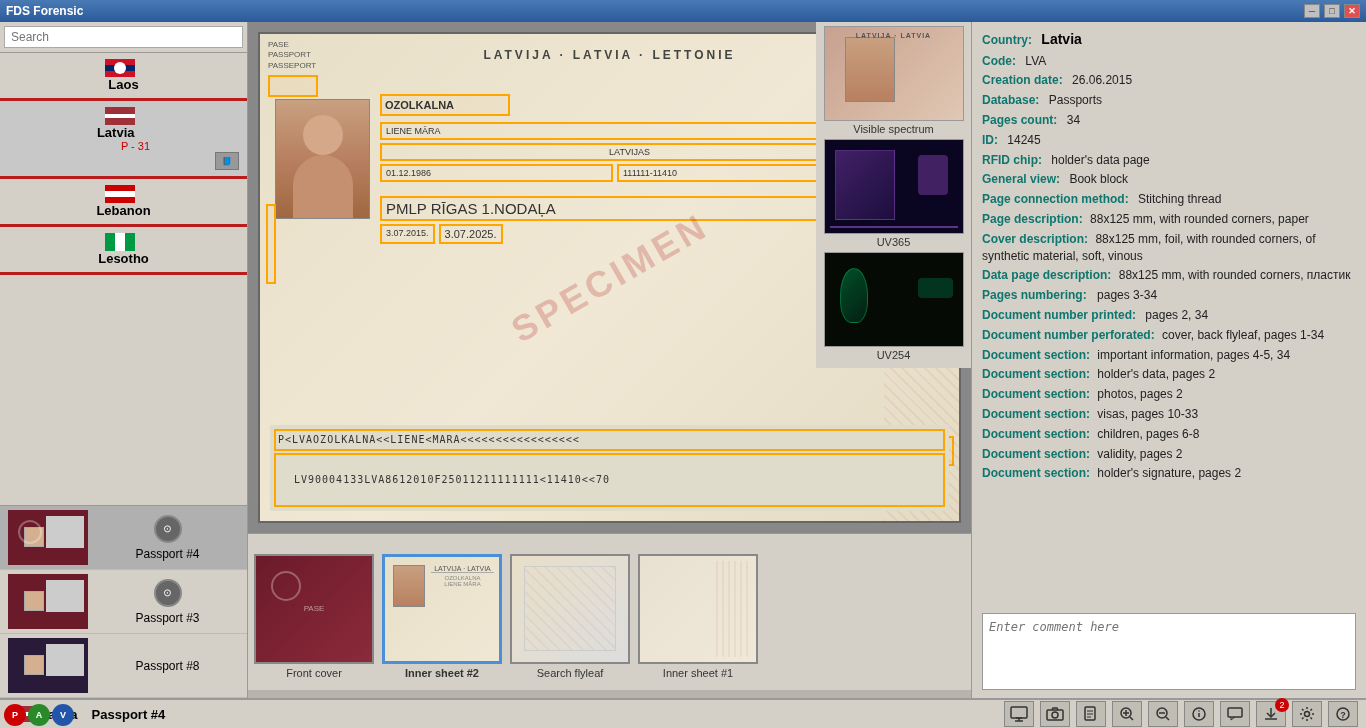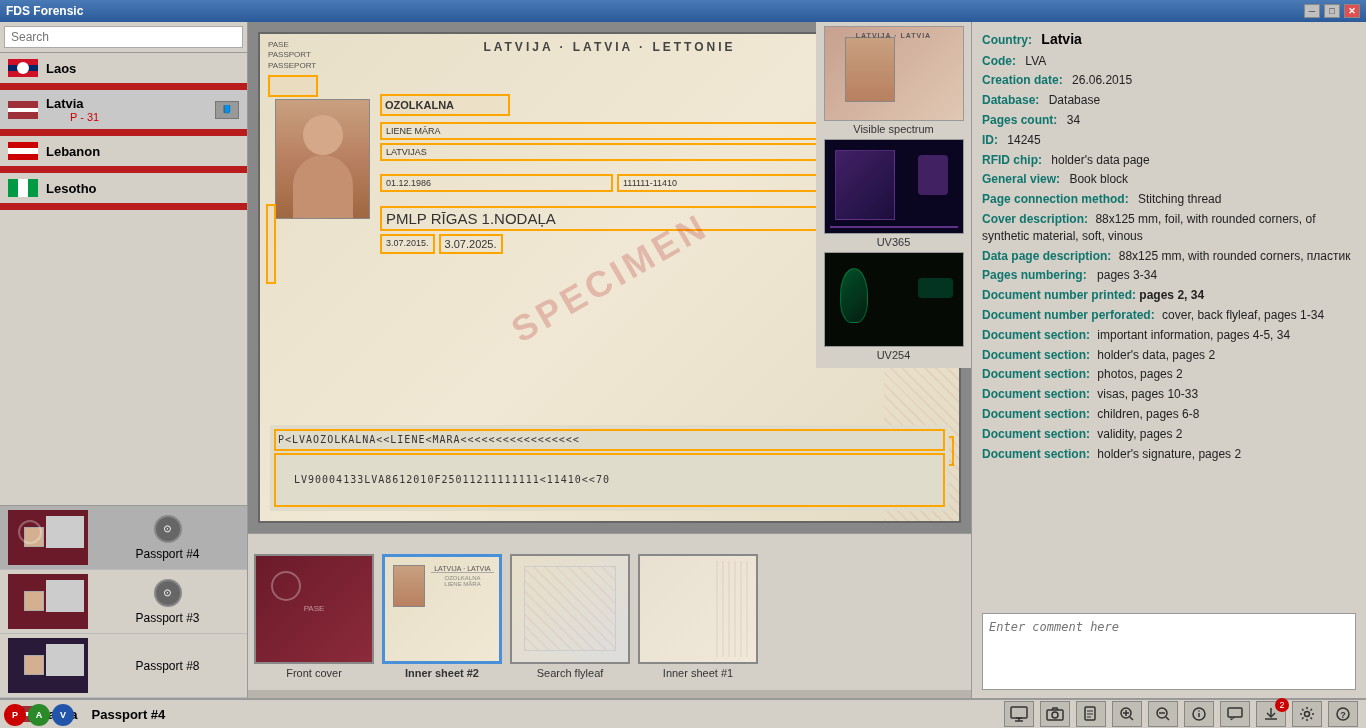--- a/index.html
+++ b/index.html
@@ -51,21 +51,22 @@
     }
     .country-list {
       flex: 1;
       overflow-y: auto;
     }
     .country-item {
       display: flex;
       align-items: center;
       padding: 6px 8px;
       cursor: pointer;
-      border-bottom: 7px solid #b91c1c;
+      border-bottom: 3px solid #b91c1c;
+      flex-direction: column;
     }
     .country-item.selected { background: #c8c8c8; }
     .flag { width: 30px; height: 18px; margin-right: 8px; flex-shrink: 0; }
     .country-name { font-size: 13px; font-weight: bold; }
     .country-sub { font-size: 11px; color: #c00; padding-left: 24px; }
 
     
     .passport-list {
       border-top: 1px solid #999;
       overflow-y: auto;
@@ -438,21 +439,21 @@
         </div>
       </div>
     </div>
   </div>
 
   <div class="center-area">
     <div class="doc-view">
 
       <div class="passport-doc main-passport-bg">
 
-        <div style="text-align:center; padding: 6px 0 2px 0; font-weight:bold; font-size:12px; letter-spacing:3px; color:#444; z-index:2; position:relative;">LATVIJA · LATVIA · LETTONIE</div>
+        <div style="text-align:center; padding: 6px 0 2px 0; font-weight:bold; font-size:12px; letter-spacing:3px; color:#444; z-index:2; position:relative;margin-top:8px;">LATVIJA · LATVIA · LETTONIE</div>
 
         <div style="position:absolute; top:6px; left:8px; font-size:8px; color:#555; line-height:1.3; z-index:2;">
           <div>PASE</div>
             <div>PASSPORT</div>
             <div>PASSEPORT</div>
           <div style="margin-top:4px;width:50px;height:22px;border:2px solid orange;background:rgba(255,165,0,0.05);"></div>
         </div>
 
         <div class="doc-number-top">LV9000413</div>
 
@@ -461,21 +462,21 @@
           <div style="width:100%;height:100%;background:linear-gradient(180deg,#c8a080 0%,#b88060 50%,#a06840 100%);position:relative;overflow:hidden;">
             <div style="position:absolute;top:15px;left:50%;transform:translateX(-50%);width:40px;height:40px;background:#d4a888;border-radius:50%;"></div>
             <div style="position:absolute;top:55px;left:50%;transform:translateX(-50%);width:60px;height:70px;background:#c49070;border-radius:30px 30px 0 0;"></div>
           </div>
         </div>
 
         <div style="position:absolute; top:60px; left:120px; width:130px; height:22px; border:2px solid orange; display:flex;align-items:center; font-size:11px; font-weight:bold; color:#333; padding-left:3px; background:rgba(255,165,0,0.03);">OZOLKALNA</div>
 
         <div style="position:absolute; top:88px; left:120px; right:80px; font-size:9px; color:#333;">
           <div style="border:2px solid orange; padding:2px 4px; margin-bottom:3px; font-size:9px;">LIENE MĀRA</div>
-          <div style="border:2px solid orange; padding:2px 4px; margin-bottom:13px; font-size:9px;">LATVIJAS</div>
+          <div style="border:2px solid orange; padding:2px 4px; margin-bottom:3px; font-size:9px;text-align:center;">LATVIJAS</div>
           <div style="display:flex; gap:4px;">
             <div style="border:2px solid orange; padding:2px 4px; font-size:9px; flex:1;">01.12.1986</div>
             <div style="border:2px solid orange; padding:2px 4px; font-size:9px; flex:1;">111111-11410</div>
             <div style="border:1px solid orange; padding:2px 4px; font-size:9px; width:25px;">S/F</div>
           </div>
           <div style="border:2px solid orange; padding:2px 4px; margin-top:14px; font-size:15px;">PMLP RĪGAS 1.NODAĻA</div>
           <div style="display:flex; gap:4px; margin-top:3px;">
             <div style="border:2px solid orange; padding:2px 4px; font-size:9px;">3.07.2015.</div>
             <div style="border:2px solid orange; padding:2px 4px; font-size:11px;">3.07.2025.</div>
           </div>
@@ -597,21 +598,21 @@
       </div>
 
       <div class="info-row">
         <span class="info-key">Creation date:</span>
         <span class="info-val" style="margin-left:6px;">26.06.2015</span>
       </div>
 
 
       <div class="info-row">
         <span class="info-key">Database:</span>
-        <span class="info-val" style="margin-left:6px;">Database</span>
+        <span class="info-val" style="margin-left:6px;">Passports</span>
       </div>
 
       <div class="info-row">
         <span class="info-key">Pages count:</span>
         <span class="info-val" style="margin-left:6px;">34</span>
       </div>
 
       <div class="info-row">
         <span class="info-key">ID:</span>
         <span class="info-val" style="margin-left:6px;">14245</span>
@@ -625,39 +626,43 @@
       <div class="info-row">
         <span class="info-key">General view:</span>
         <span class="info-val" style="margin-left:6px;">Book block</span>
       </div>
 
       <div class="info-row">
         <span class="info-key">Page connection method:</span>
         <span class="info-val" style="margin-left:6px;">Stitching thread</span>
       </div>
 
+      <div class="info-row">
+        <span class="info-key">Page description:</span>
+        <span class="info-val" style="margin-left:4px;">88x125 mm, with rounded corners, paper</span>
+      </div>
 
       <div class="info-row">
         <span class="info-key">Cover description:</span>
         <span class="info-val" style="margin-left:4px;">88x125 mm, foil, with rounded corners, of synthetic material, soft, vinous</span>
       </div>
 
       <div class="info-row">
         <span class="info-key">Data page description:</span>
         <span class="info-val" style="margin-left:4px;">88x125 mm, with rounded corners, пластик</span>
       </div>
 
       <div class="info-row">
         <span class="info-key">Pages numbering:</span>
         <span class="info-val" style="margin-left:7px;">pages 3-34</span>
       </div>
 
       <div class="info-row">
         <span class="info-key">Document number printed:</span>
-        <span class="info-val" style="font-weight:bold;">pages 2, 34</span>
+        <span class="info-val" style="margin-left:6px;">pages 2, 34</span>
       </div>
 
       <div class="info-row">
         <span class="info-key">Document number perforated:</span>
         <span class="info-val" style="margin-left:4px;">cover, back flyleaf, pages 1-34</span>
       </div>
 
       <div class="info-row">
         <span class="info-key">Document section:</span>
         <span class="info-val" style="margin-left:4px;">important information, pages 4-5, 34</span>

